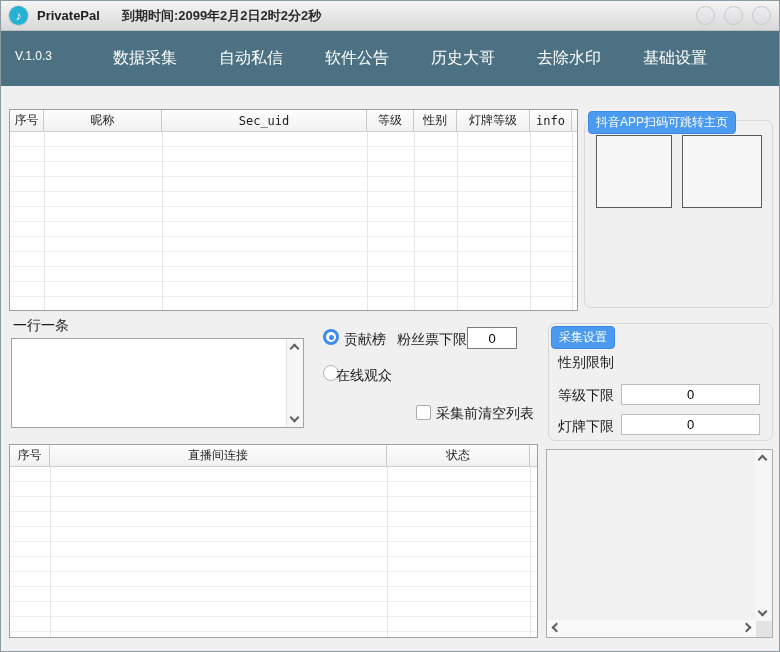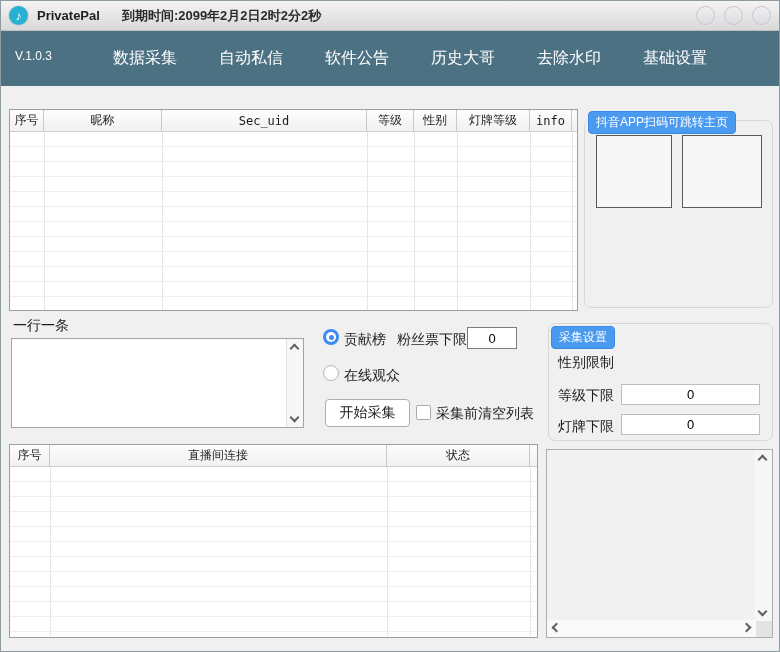--- a/index.html
+++ b/index.html
@@ -182,22 +182,21 @@
   </div>
 
   <span class="radio sel" style="left:322px; top:328px;">
       <span class="r-in"></span>
       <span class="r-dot"></span>
     </span>
   <span class="lbl" style="left:343px; top:330px;">贡献榜</span>
   <span class="lbl" style="left:396px; top:330px;">粉丝票下限</span>
   <input class="txt-input" style="left: 466px; top: 326px; width: 50px; height: 22px; border-color: rgb(124, 124, 124);" value="0">
   <span class="radio unsel" style="left:322px; top:364px;"></span>
-  <span class="lbl" style="left:343px; top:366px;">在线观众</span>
-  <button class="btn" style="left:324px; top:398px; width:85px; height:28px;">开始采集</button>
+  <span class="lbl" style="left:335px; top:366px;">在线观众</span>
   <span class="checkbox" style="left:415px; top:404px;"></span>
   <span class="lbl" style="left:435px; top:404px;">采集前清空列表</span>
 
   <span class="badge" style="left:550px; top:313px;margin-top:12px;">采集设置</span>
   <div class="groupbox" id="settings-panel"></div>
   <span class="lbl" style="left:557px; top:353px;">性别限制</span>
   <span class="lbl" style="left:557px; top:386px;">等级下限</span>
   <input class="txt-input" style="left: 620px; top: 383px; width: 139px; height: 21px; border-color: rgb(189, 189, 189);" value="0">
   <span class="lbl" style="left:557px; top:417px;">灯牌下限</span>
   <input class="txt-input" style="left: 620px; top: 413px; width: 139px; height: 21px; border-color: rgb(189, 189, 189);" value="0">

